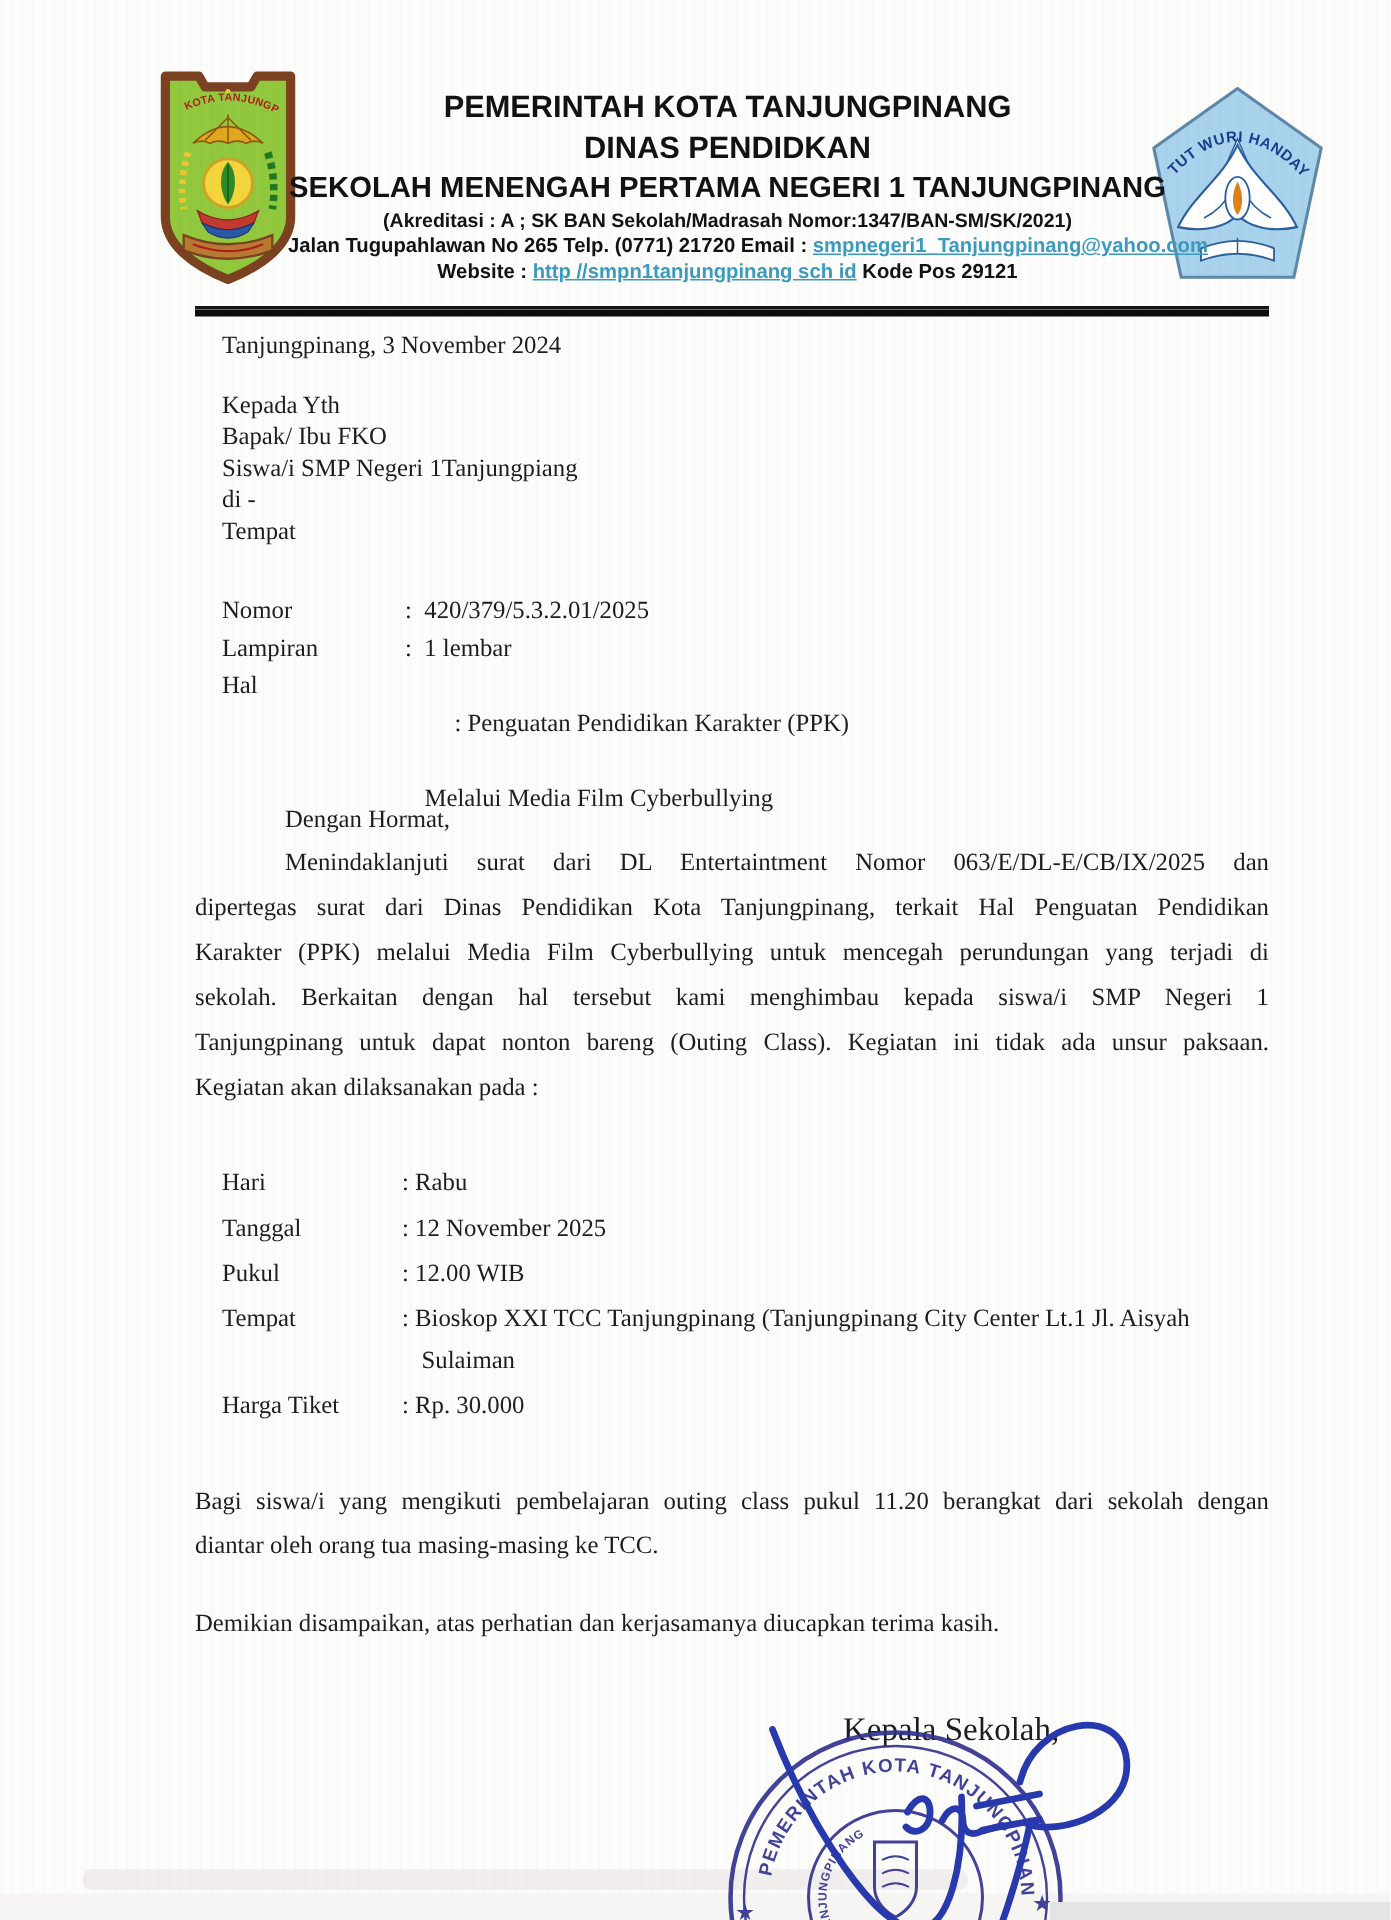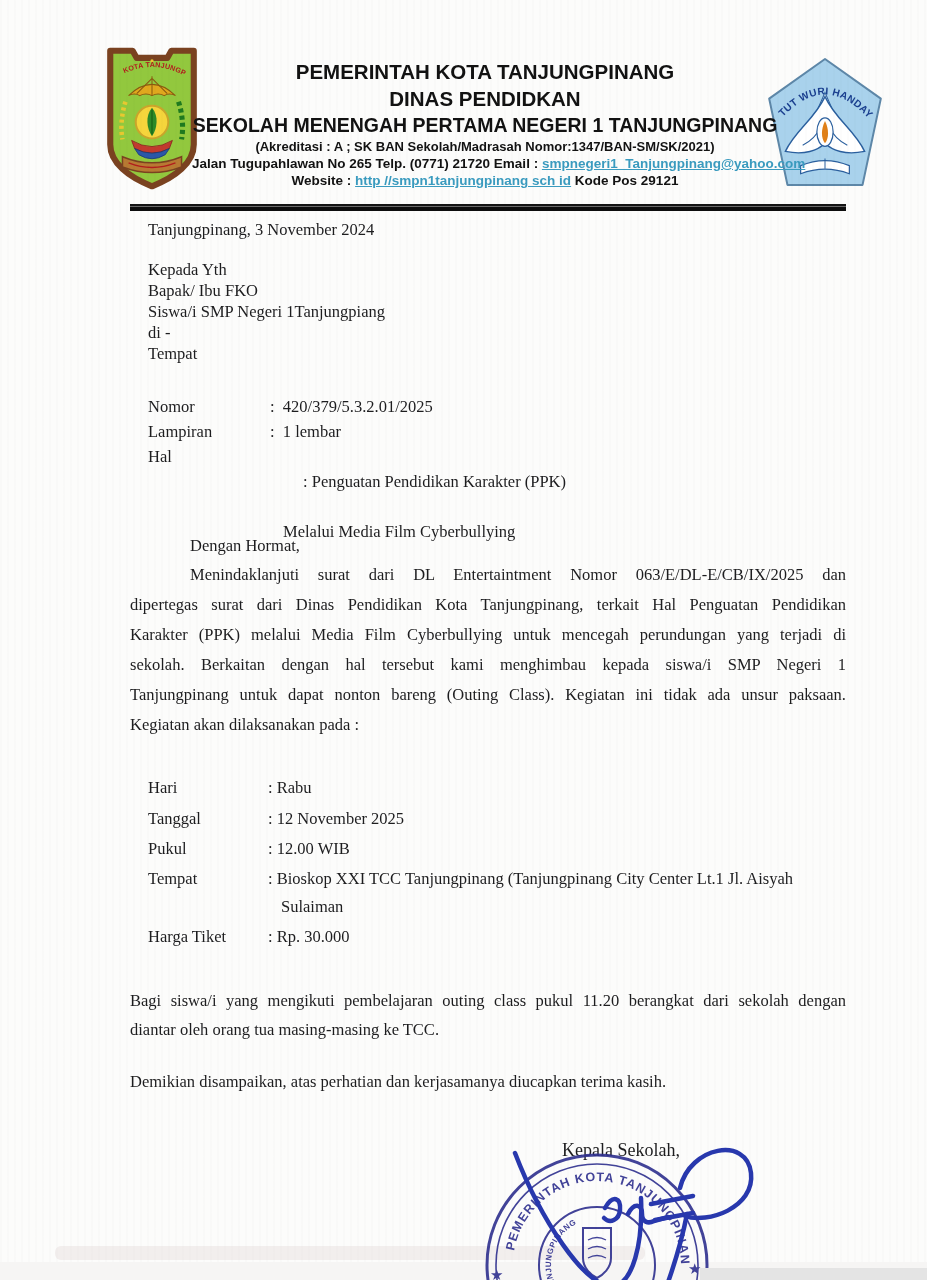--- a/index.html
+++ b/index.html
@@ -38,21 +38,21 @@
   .details .row{display:flex;line-height:30.5px;}
   .details .row.tight{line-height:27px;}
   .details .lab{width:120px;flex:0 0 120px;}
   .details .val{white-space:pre-wrap;}
   .details .cont{padding-left:13px;}
   .outing{left:130px;top:986px;width:716px;font-size:16.5px;}
   .outing .ln1{line-height:30px;text-align:justify;text-align-last:justify;}
   .outing .ln2{line-height:27px;}
   .closing{left:130px;top:1072px;font-size:16.5px;}
   
-  .kepala{left:562px;top:1140px;font-size:18px;z-index:2;}
+  .kepala{left:562px;top:1140px;font-size:22px;z-index:2;}
   .stamp{position:absolute;left:482px;top:1150px;z-index:3;opacity:.9;}
   .sig{position:absolute;left:455px;top:1128px;z-index:4;}
   .signame{left:556px;top:1292px;font-size:18.5px;font-weight:bold;letter-spacing:.4px;
         color:#3b82f6;z-index:5;}
   
   .bottom-strip{position:absolute;left:0;top:1262px;width:927px;height:18px;background:#f6f5f4;z-index:1;}
   .gray-bar{position:absolute;left:700px;top:1268px;width:227px;height:12px;background:#e4e4e4;z-index:6;}
   .smear{position:absolute;left:55px;top:1246px;width:590px;height:14px;
         background:rgba(200,178,178,.18);border-radius:6px;z-index:1;}
 </style>

